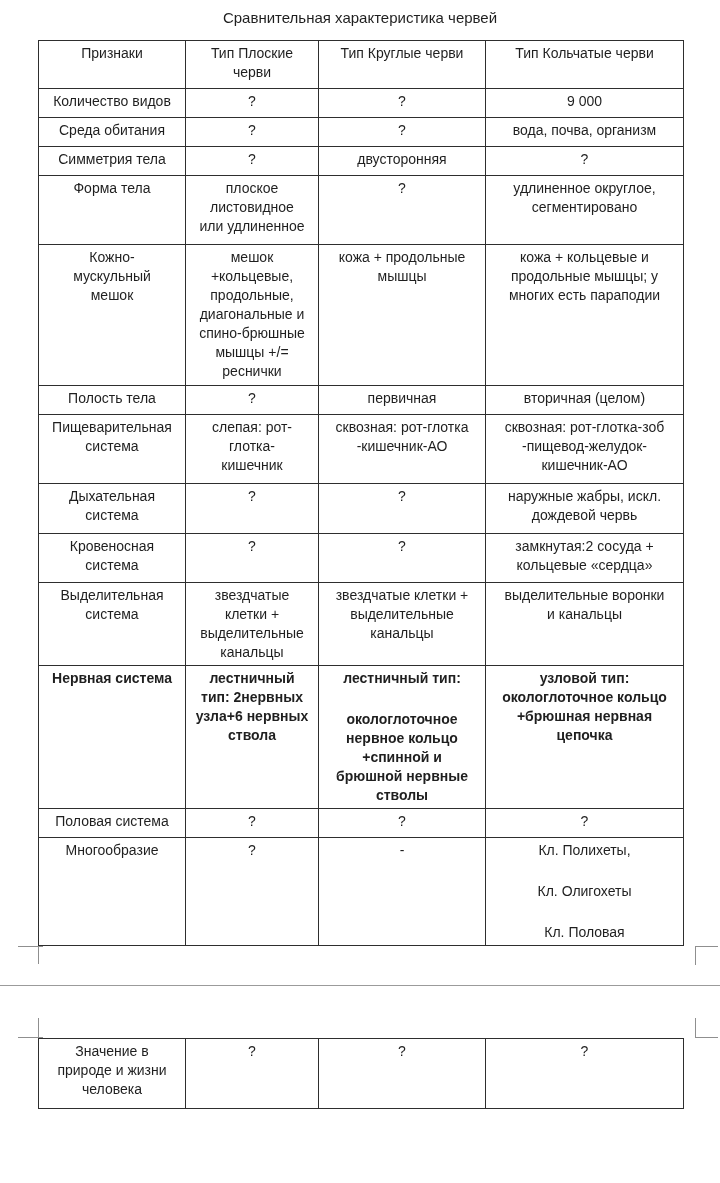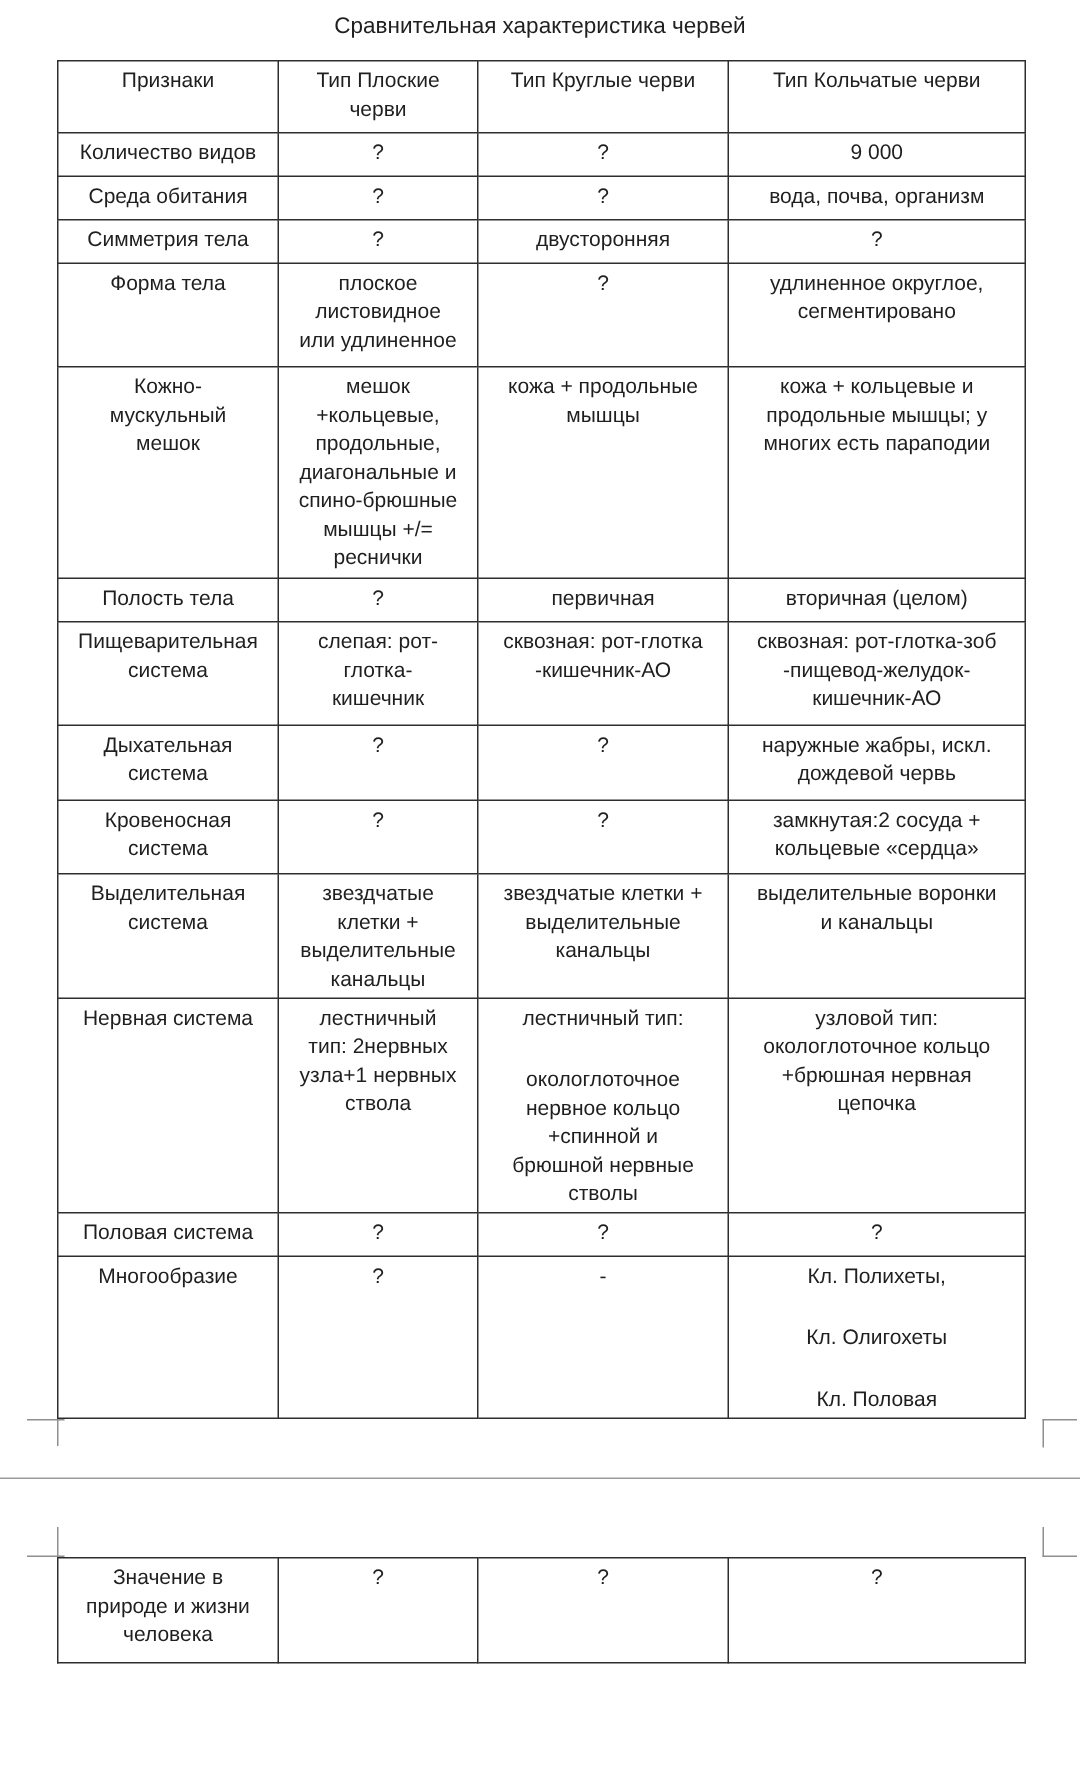--- a/index.html
+++ b/index.html
@@ -224,28 +224,28 @@
         <td>
           <p class="cp">звездчатые клетки +
 выделительные
 канальцы</p>
         </td>
         <td>
           <p class="cp">выделительные воронки
 и канальцы</p>
         </td>
       </tr>
-      <tr style="height: 137px;">
+      <tr style="height: 137px; font-weight: bold;">
         <td>
           <p class="cp">Нервная система</p>
         </td>
         <td>
           <p class="cp">лестничный
 тип: 2нервных
-узла+1 нервных
+узла+6 нервных
 ствола</p>
         </td>
         <td>
           <p class="cp">лестничный тип:</p>
           <p class="cp">окологлоточное
 нервное кольцо
 +спинной и
 брюшной нервные
 стволы</p>
         </td>

